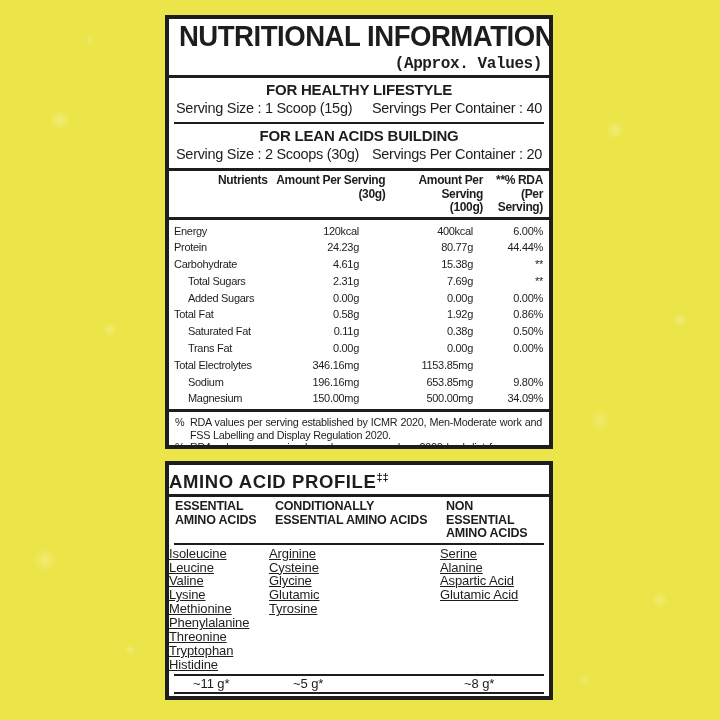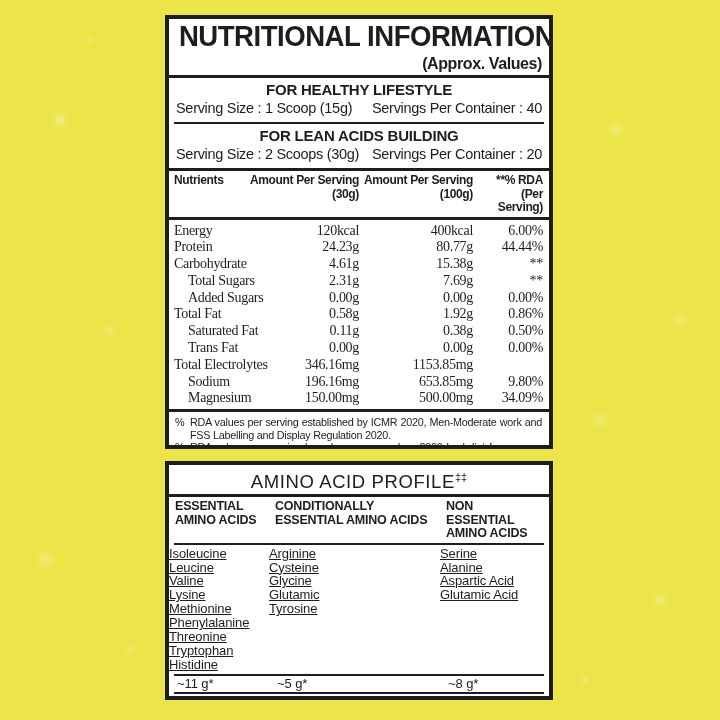--- a/index.html
+++ b/index.html
@@ -32,54 +32,54 @@
   .ap{top:461px;height:239px;}
 
   .divider{background:#1d1d1b;height:3px;}
   .divider.d2{height:2px;}
   .divider.d15{height:2px;}
   .inset{margin-left:5px;margin-right:5px;}
 
   
   .np-title-wrap{text-align:center;padding-top:2px;line-height:31px;white-space:nowrap;}
   .np-title{display:inline-block;font-weight:700;font-size:29px;letter-spacing:-0.5px;transform:scaleX(.95);}
-  .np-subtitle{text-align:right;font-weight:700;font-size:16px;line-height:16px;padding:0 7px 3px 0;letter-spacing:-0.4px;}
+  .np-subtitle{text-align:right;font-weight:700;font-size:16px;line-height:16px;padding:0 7px 3px 0;letter-spacing:-0.4px;font-family:Liberation Mono, monospace;}
 
   .section{padding:3px 7px 4px 7px;}
   .sec-heading{text-align:center;font-weight:700;font-size:15px;line-height:18px;letter-spacing:-0.2px;}
   .serving-row{display:flex;justify-content:space-between;font-size:14.5px;line-height:19px;letter-spacing:-0.3px;}
 
   .t-header{display:flex;padding:3px 6px 2px 5px;font-weight:700;font-size:12px;line-height:13.5px;letter-spacing:-0.35px;}
-  .th-c1{width:68px;}
+  .th-c1{width:68px;margin-left:44px;}
   .th-c2{width:117px;text-align:right;white-space:nowrap;}
   .th-c3{width:114px;text-align:right;}
   .th-c4{width:70px;text-align:right;}
 
   .t-body{padding:3px 6px 2px 5px;}
-  .t-row{display:flex;height:16.8px;font-size:14px;line-height:16.6px;letter-spacing:-0.3px;font-family:Liberation Serif, serif;}
+  .t-row{display:flex;height:16.8px;font-size:11px;line-height:16.6px;letter-spacing:-0.3px;}
   .td-name{width:95px;white-space:nowrap;}
   .td-name.indent{padding-left:14px;width:81px;}
   .td-30{width:90px;text-align:right;white-space:nowrap;}
   .td-100{width:114px;text-align:right;white-space:nowrap;}
   .td-rda{width:70px;text-align:right;white-space:nowrap;}
 
   .footnotes{padding:4px 7px 0 6px;}
   .fn{display:flex;font-size:10.8px;line-height:12.6px;letter-spacing:-0.25px;}
   .fn-mark{flex:0 0 15px;}
   .fn-text{flex:1;text-align:justify;}
 
   
-  .ap-title{text-align:center;font-weight:400;font-size:18.5px;line-height:25px;letter-spacing:0.6px;white-space:nowrap;}
+  .ap-title{font-weight:700;font-size:18.5px;line-height:25px;letter-spacing:0.6px;white-space:nowrap;}
   .ap-title .sup{font-size:11px;vertical-align:super;letter-spacing:0;}
   .ap-grid{display:grid;grid-template-columns:100px 171px 1fr;padding:0 7px 0 6px;}
   .ap-head{font-weight:700;font-size:12.5px;line-height:13.5px;letter-spacing:-0.2px;padding:3px 0 2px 0;}
   .ap-items-wrap{padding:2px 0 2px 0;text-decoration:underline;}
   .ap-item{font-size:13px;line-height:13.9px;letter-spacing:-0.1px;}
   .ap-total{font-size:13px;line-height:16px;letter-spacing:-0.1px;}
-  .ap-totals-row{padding:0 7px 0 8px;}
+  .ap-totals-row{padding:0 7px 0 24px;}
   .ap-footnote{padding:3px 7px 0 6px;font-size:10.6px;font-weight:700;line-height:11.8px;text-align:justify;letter-spacing:-0.15px;}
   .ap-footnote .sup{font-size:8px;vertical-align:super;}
 </style>
 </head>
 <body>
 
 <div class="bg-texture"></div>
 
 <div class="panel np">
 

